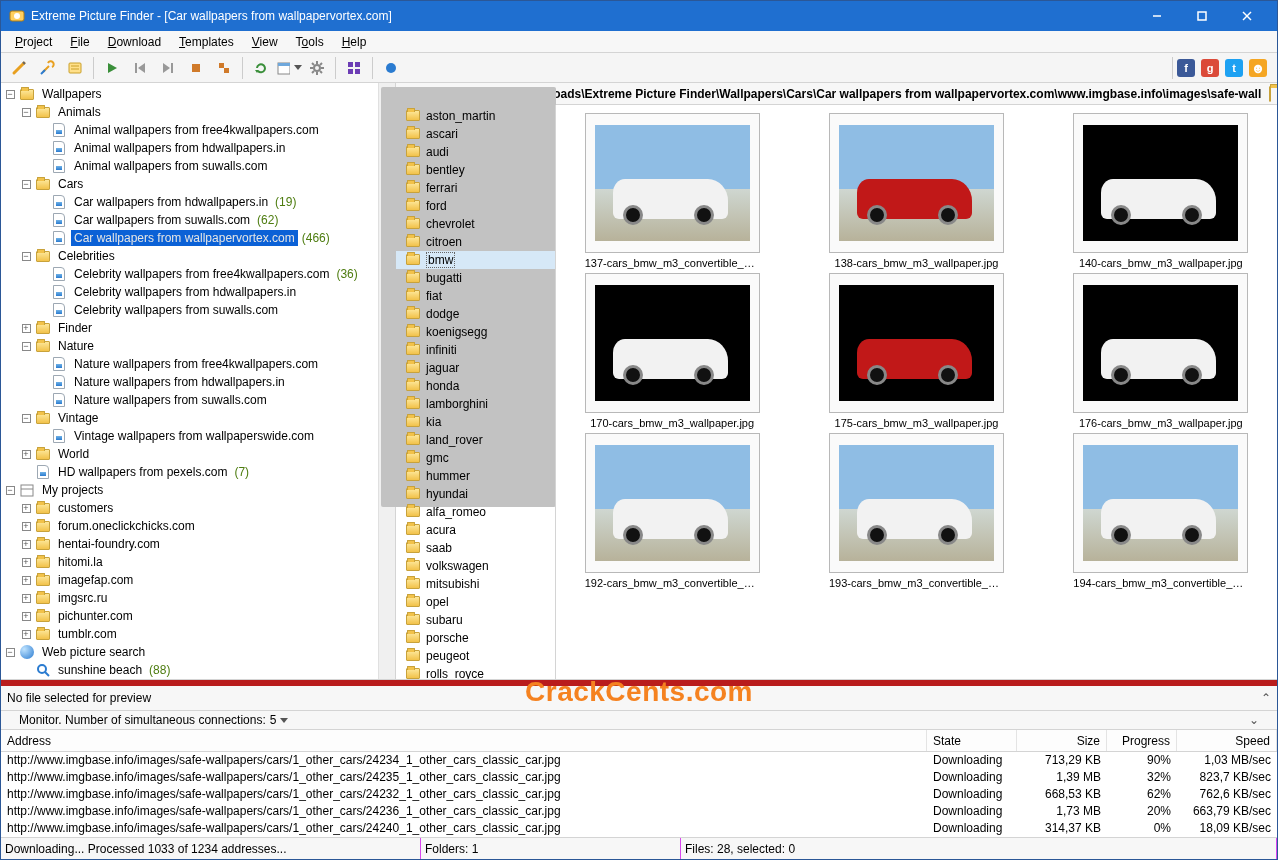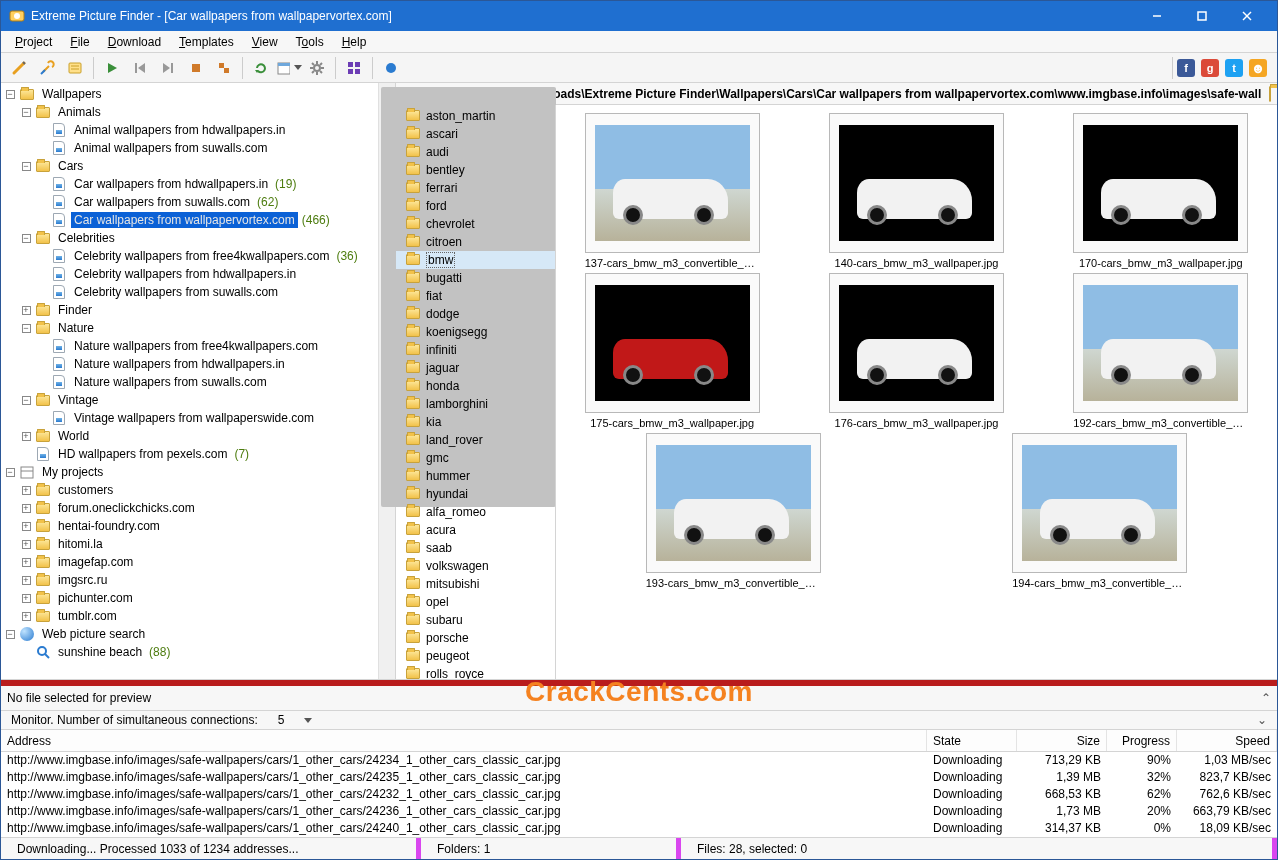--- a/index.html
+++ b/index.html
@@ -54,30 +54,30 @@
 .thumb-img.dark { background:#000; }
 .car { position:absolute; bottom:22px; left:18px; width:115px; height:40px; border-radius:12px 20px 6px 6px / 14px 22px 6px 6px; }
 .car.white { background:#f2f2f2;}
 .car.red { background:#c11818;}
 .wheel{position:absolute; bottom:-6px; width:20px; height:20px; background:#111; border-radius:50%; border:3px solid #888;}
 .wheel.l{left:10px;} .wheel.r{right:14px;}
 .thumb-label { margin-top: 4px; max-width: 175px; white-space: nowrap; overflow: hidden; text-overflow: ellipsis; font-size: 11px; }
 .preview-bar { height: 20px; border-top: 6px solid #b91c1c; display:flex; align-items:center; padding:12px 6px; background:#f7f7f7; position:relative;}
 .preview-bar .wm { position:absolute; left:50%; transform:translateX(-50%); color:#f58220; font-size:28px; font-weight:600; top:-10px; letter-spacing:.5px;}
 .chev { margin-left:auto; color:#555;}
-.monitor-bar { height: 20px; border-top:1px solid #d4d4d4; border-bottom:1px solid #d4d4d4; background:#f7f7f7; display:flex; align-items:center; padding:0 10px;gap:16px;}
+.monitor-bar { height: 20px; border-top:1px solid #d4d4d4; border-bottom:1px solid #d4d4d4; background:#f7f7f7; display:flex; align-items:center; padding:0 18px;}
 .downloads { display:flex; flex-direction:column;}
 .dl-header { height: 22px; display:flex; border-bottom:1px solid #d4d4d4; background:#fdfdfd;}
 .dl-header .col { border-right:1px solid #e4e4e4; padding:3px 6px; display:flex; align-items:center;}
 .dl-rows { }
 .dl-row { height: 17px; display:flex;justify-content:space-between; }
 .dl-row .col { padding: 1px 6px; white-space:nowrap; overflow:hidden;}
 .col.addr{flex:1;} .col.state{width:90px;} .col.size{width:90px; text-align:right; justify-content:flex-end;} .col.prog{width:70px; text-align:right; justify-content:flex-end;} .col.speed{width:100px; text-align:right; justify-content:flex-end;}
 .statusbar { height: 22px; background:#f7f7f7; border-top:1px solid #d4d4d4; display:flex; align-items:center;}
-.statusbar .cell { padding:0 16px; border-right:5px solid #d946ef; height:100%; display:flex; align-items:center;text-align:center;}
+.statusbar .cell { padding:0 4px; border-right:1px solid #d946ef; height:100%; display:flex; align-items:center;text-align:center;}
 .tri{display:inline-block;margin-left:4px;border-left:4px solid transparent;border-right:4px solid transparent;border-top:5px solid #555;}
 svg{display:block;}
 </style>
 </head>
 <body>
 
 <div class="titlebar">
   <span class="icon-app">
     <svg width="16" height="16">
         <rect x="1" y="3" width="14" height="10" rx="2" fill="#ffd060" stroke="#b07c12"></rect>
@@ -244,20 +244,29 @@
             </span>
     <span class="node-label ">Animals</span>
 
   </div>
           <div class="tree-row">
     <span class="indent" style="width:32px"></span>
     <span class="expander"></span>
     <span class="node-icon">
               <span class="page-ico"></span>
             </span>
+    <span class="node-label ">Animal wallpapers from free4kwallpapers.com</span>
+
+  </div>
+          <div class="tree-row">
+    <span class="indent" style="width:32px"></span>
+    <span class="expander"></span>
+    <span class="node-icon">
+              <span class="page-ico"></span>
+            </span>
     <span class="node-label ">Animal wallpapers from hdwallpapers.in</span>
 
   </div>
           <div class="tree-row">
     <span class="indent" style="width:32px"></span>
     <span class="expander"></span>
     <span class="node-icon">
               <span class="page-ico"></span>
             </span>
     <span class="node-label ">Animal wallpapers from suwalls.com</span>
@@ -704,38 +713,49 @@
         <div class="car white">
                   <span class="wheel l"></span>
                   <span class="wheel r"></span>
                 </div>
       </div>
     </div>
     <div class="thumb-label">137-cars_bmw_m3_convertible_wallp...</div>
   </div>
           <div class="thumb">
     <div class="thumb-frame">
-      <div class="thumb-img dark">
-        <div class="car white">
+      <div class="thumb-img sky">
+        <div class="car red">
                   <span class="wheel l"></span>
                   <span class="wheel r"></span>
                 </div>
       </div>
     </div>
-    <div class="thumb-label">140-cars_bmw_m3_wallpaper.jpg</div>
+    <div class="thumb-label">138-cars_bmw_m3_wallpaper.jpg</div>
   </div>
           <div class="thumb">
     <div class="thumb-frame">
       <div class="thumb-img dark">
         <div class="car white">
                   <span class="wheel l"></span>
                   <span class="wheel r"></span>
                 </div>
       </div>
     </div>
+    <div class="thumb-label">140-cars_bmw_m3_wallpaper.jpg</div>
+  </div>
+          <div class="thumb">
+    <div class="thumb-frame">
+      <div class="thumb-img dark">
+        <div class="car white">
+                  <span class="wheel l"></span>
+                  <span class="wheel r"></span>
+                </div>
+      </div>
+    </div>
     <div class="thumb-label">170-cars_bmw_m3_wallpaper.jpg</div>
   </div>
           <div class="thumb">
     <div class="thumb-frame">
       <div class="thumb-img dark">
         <div class="car red">
                   <span class="wheel l"></span>
                   <span class="wheel r"></span>
                 </div>
       </div>

